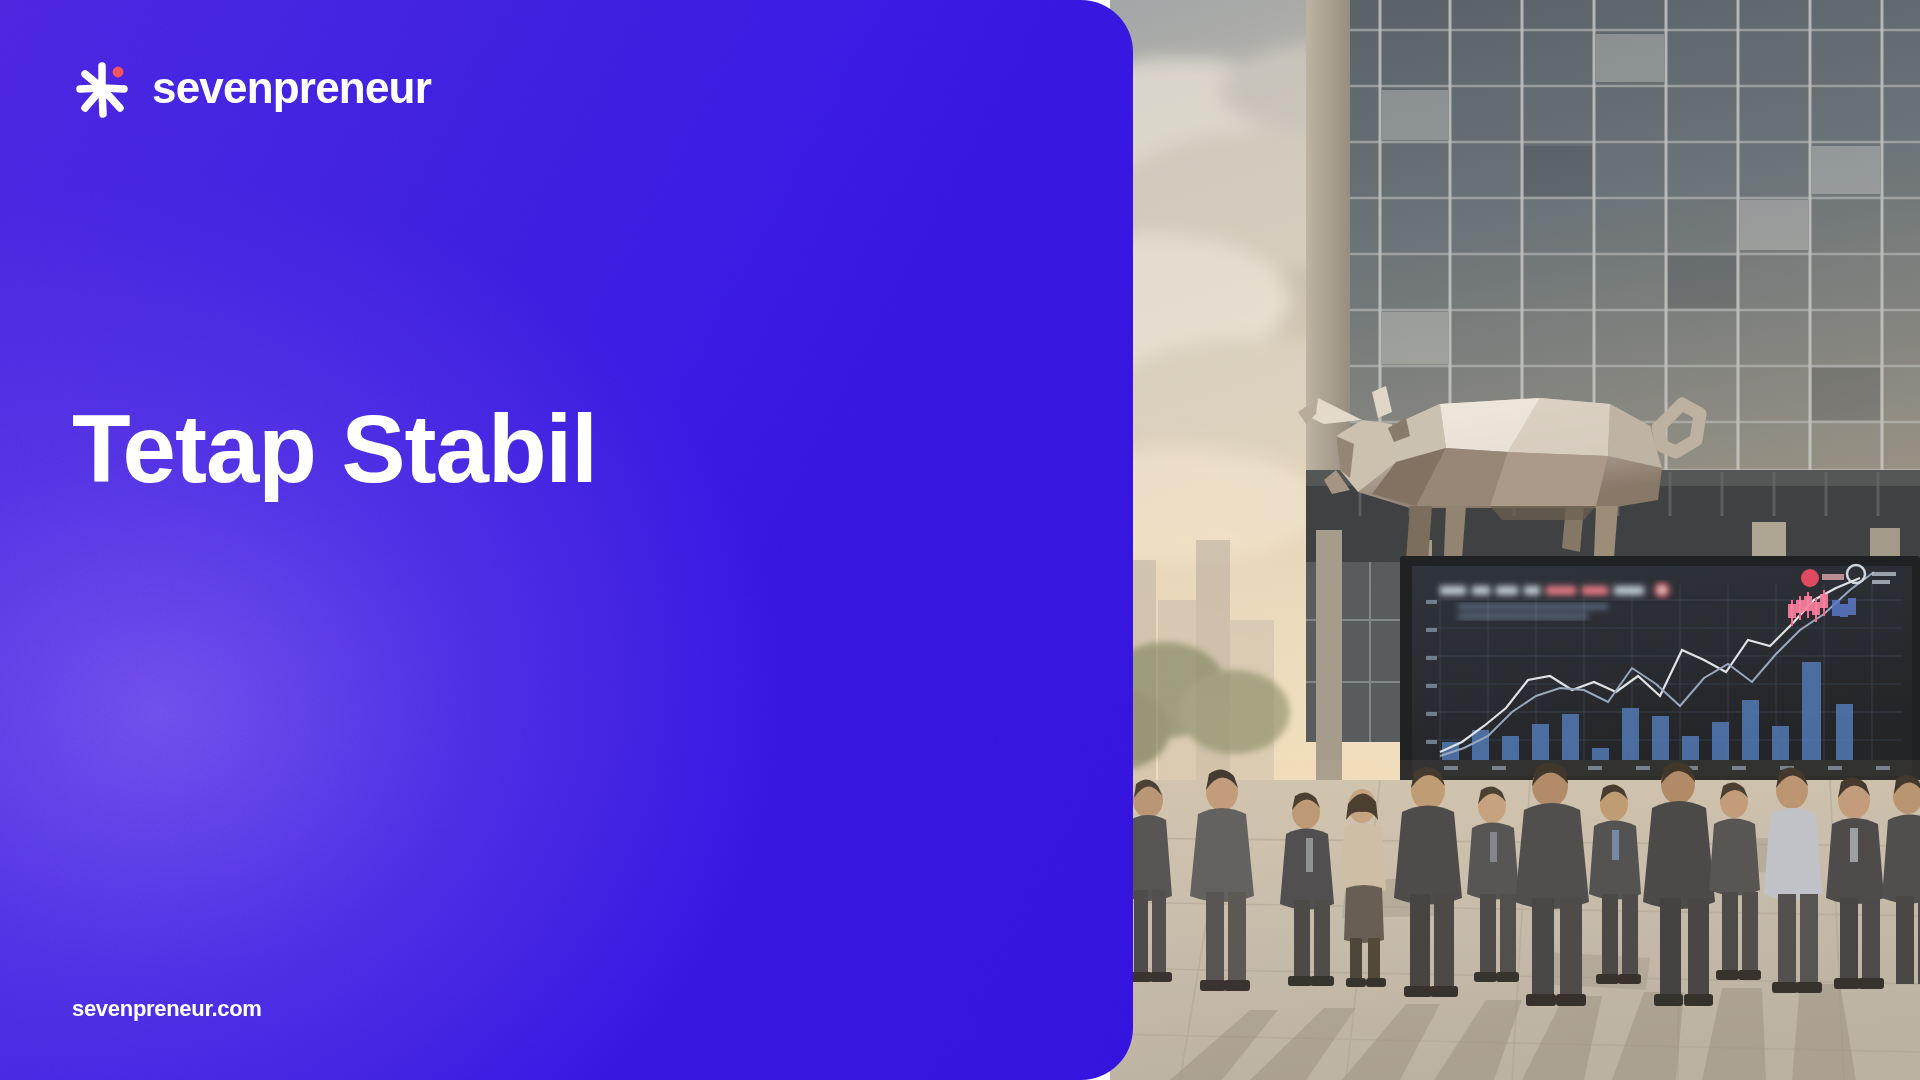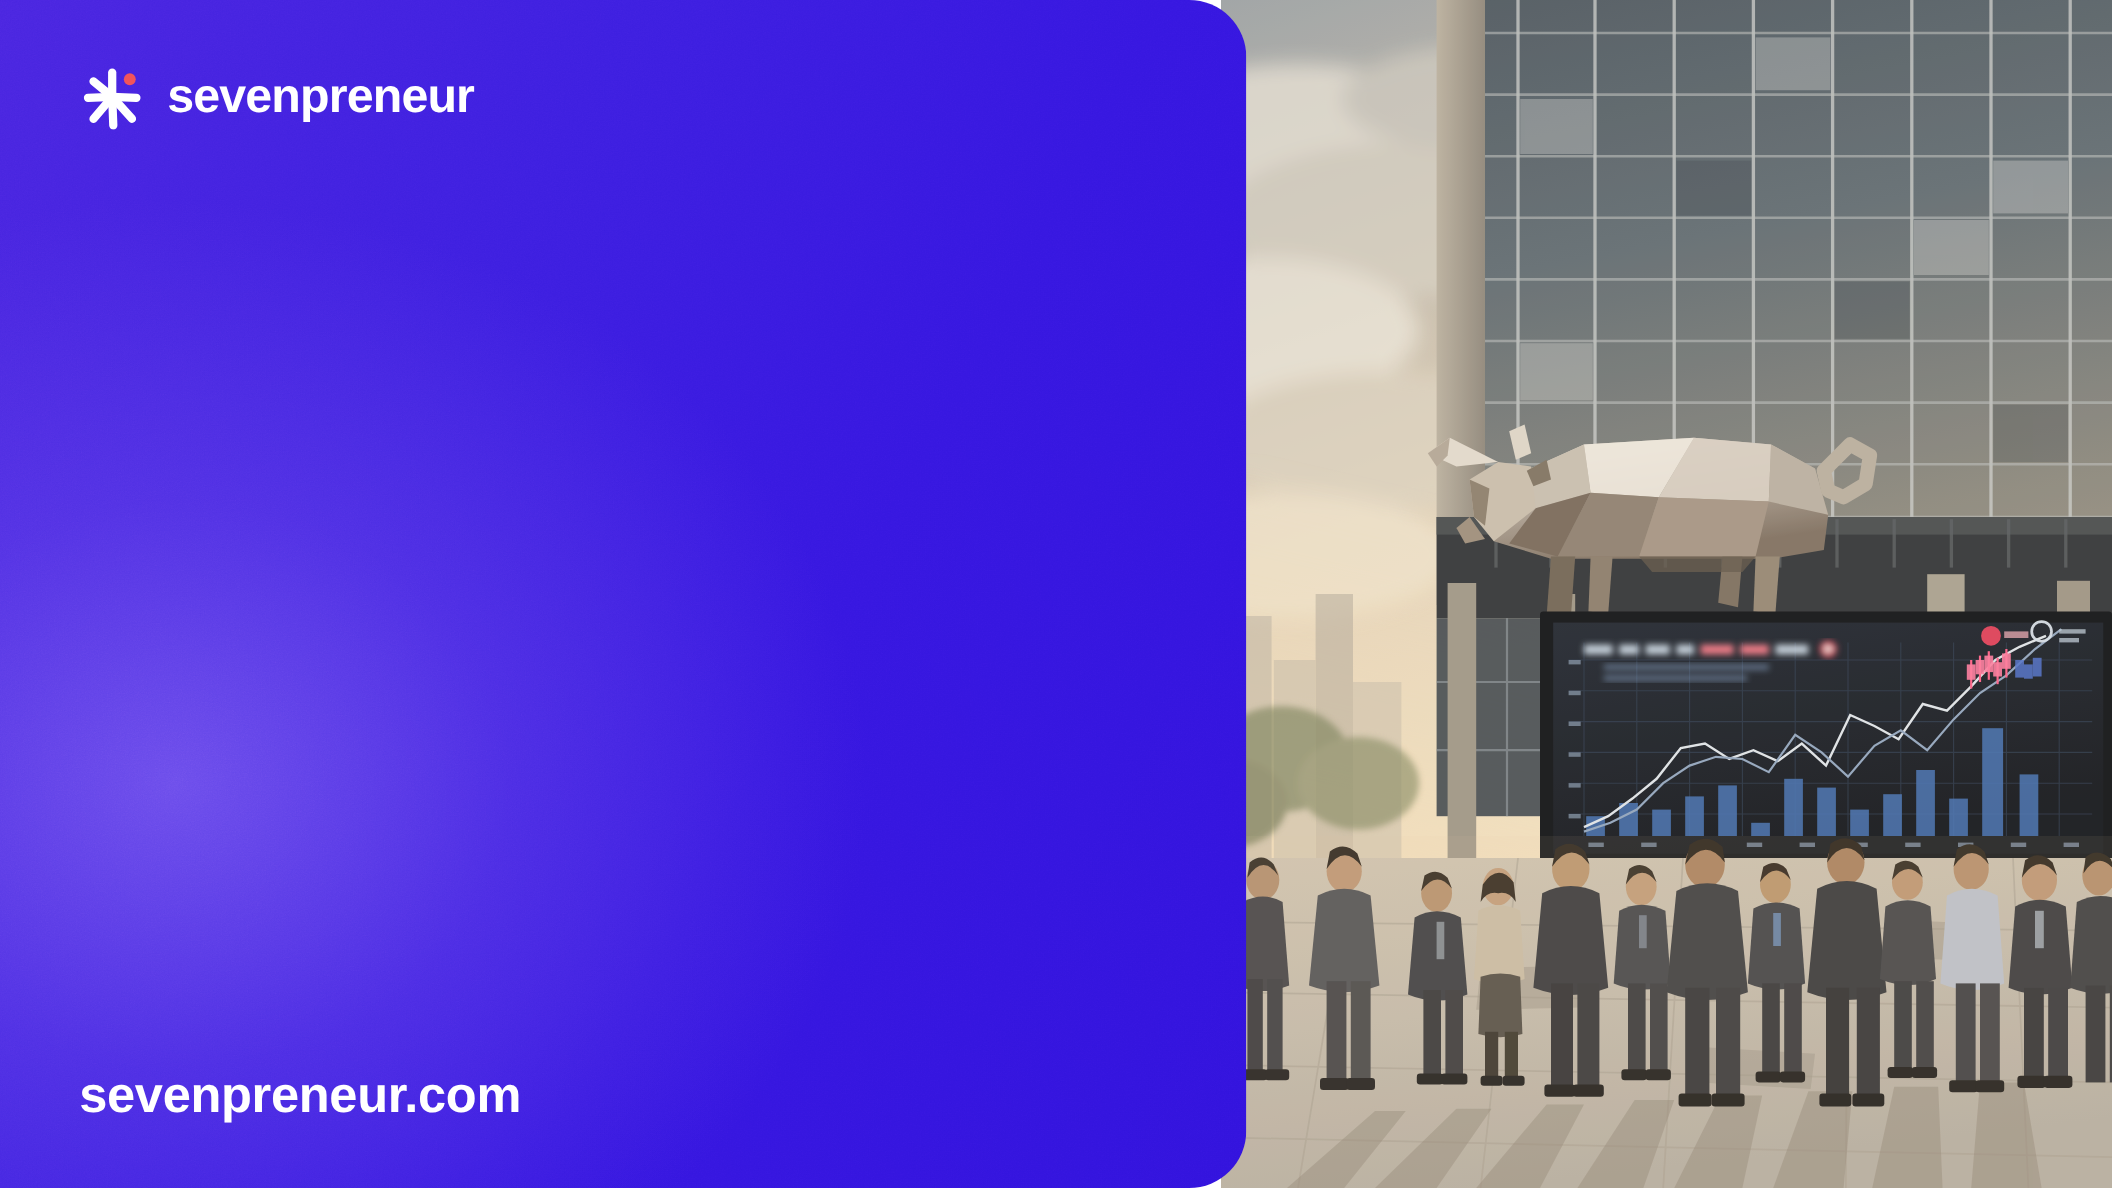--- a/index.html
+++ b/index.html
@@ -87,21 +87,21 @@
     line-height:1.13;
     letter-spacing:-1px;
   }
   .headline .hl-line { display:block; white-space:nowrap; }
 
   
   .footer-url {
     position:absolute;
     left:72px; bottom:58px;
     color:#ffffff;
-    font-size:46px;
+    font-size:22px;
     font-weight:700;
     letter-spacing:-0.3px;
     white-space:nowrap;
   }
 </style>
 </head>
 <body>
 
 <div class="poster">
 
@@ -589,18 +589,19 @@
           <line x1="30" y1="30" x2="48" y2="50"></line>
           <line x1="30" y1="30" x2="52" y2="31"></line>
         </g>
         <circle cx="46" cy="14" r="5.4" fill="#F2545B"></circle>
       </svg>
       <span class="logo-word">sevenpreneur</span>
     </div>
 
 
     <h1 class="headline">
+      <span class="hl-line">Tetap Stabil</span>
     </h1>
 
     <div class="footer-url">sevenpreneur.com</div>
 
   </div>
 </div>
 
 </body></html>

